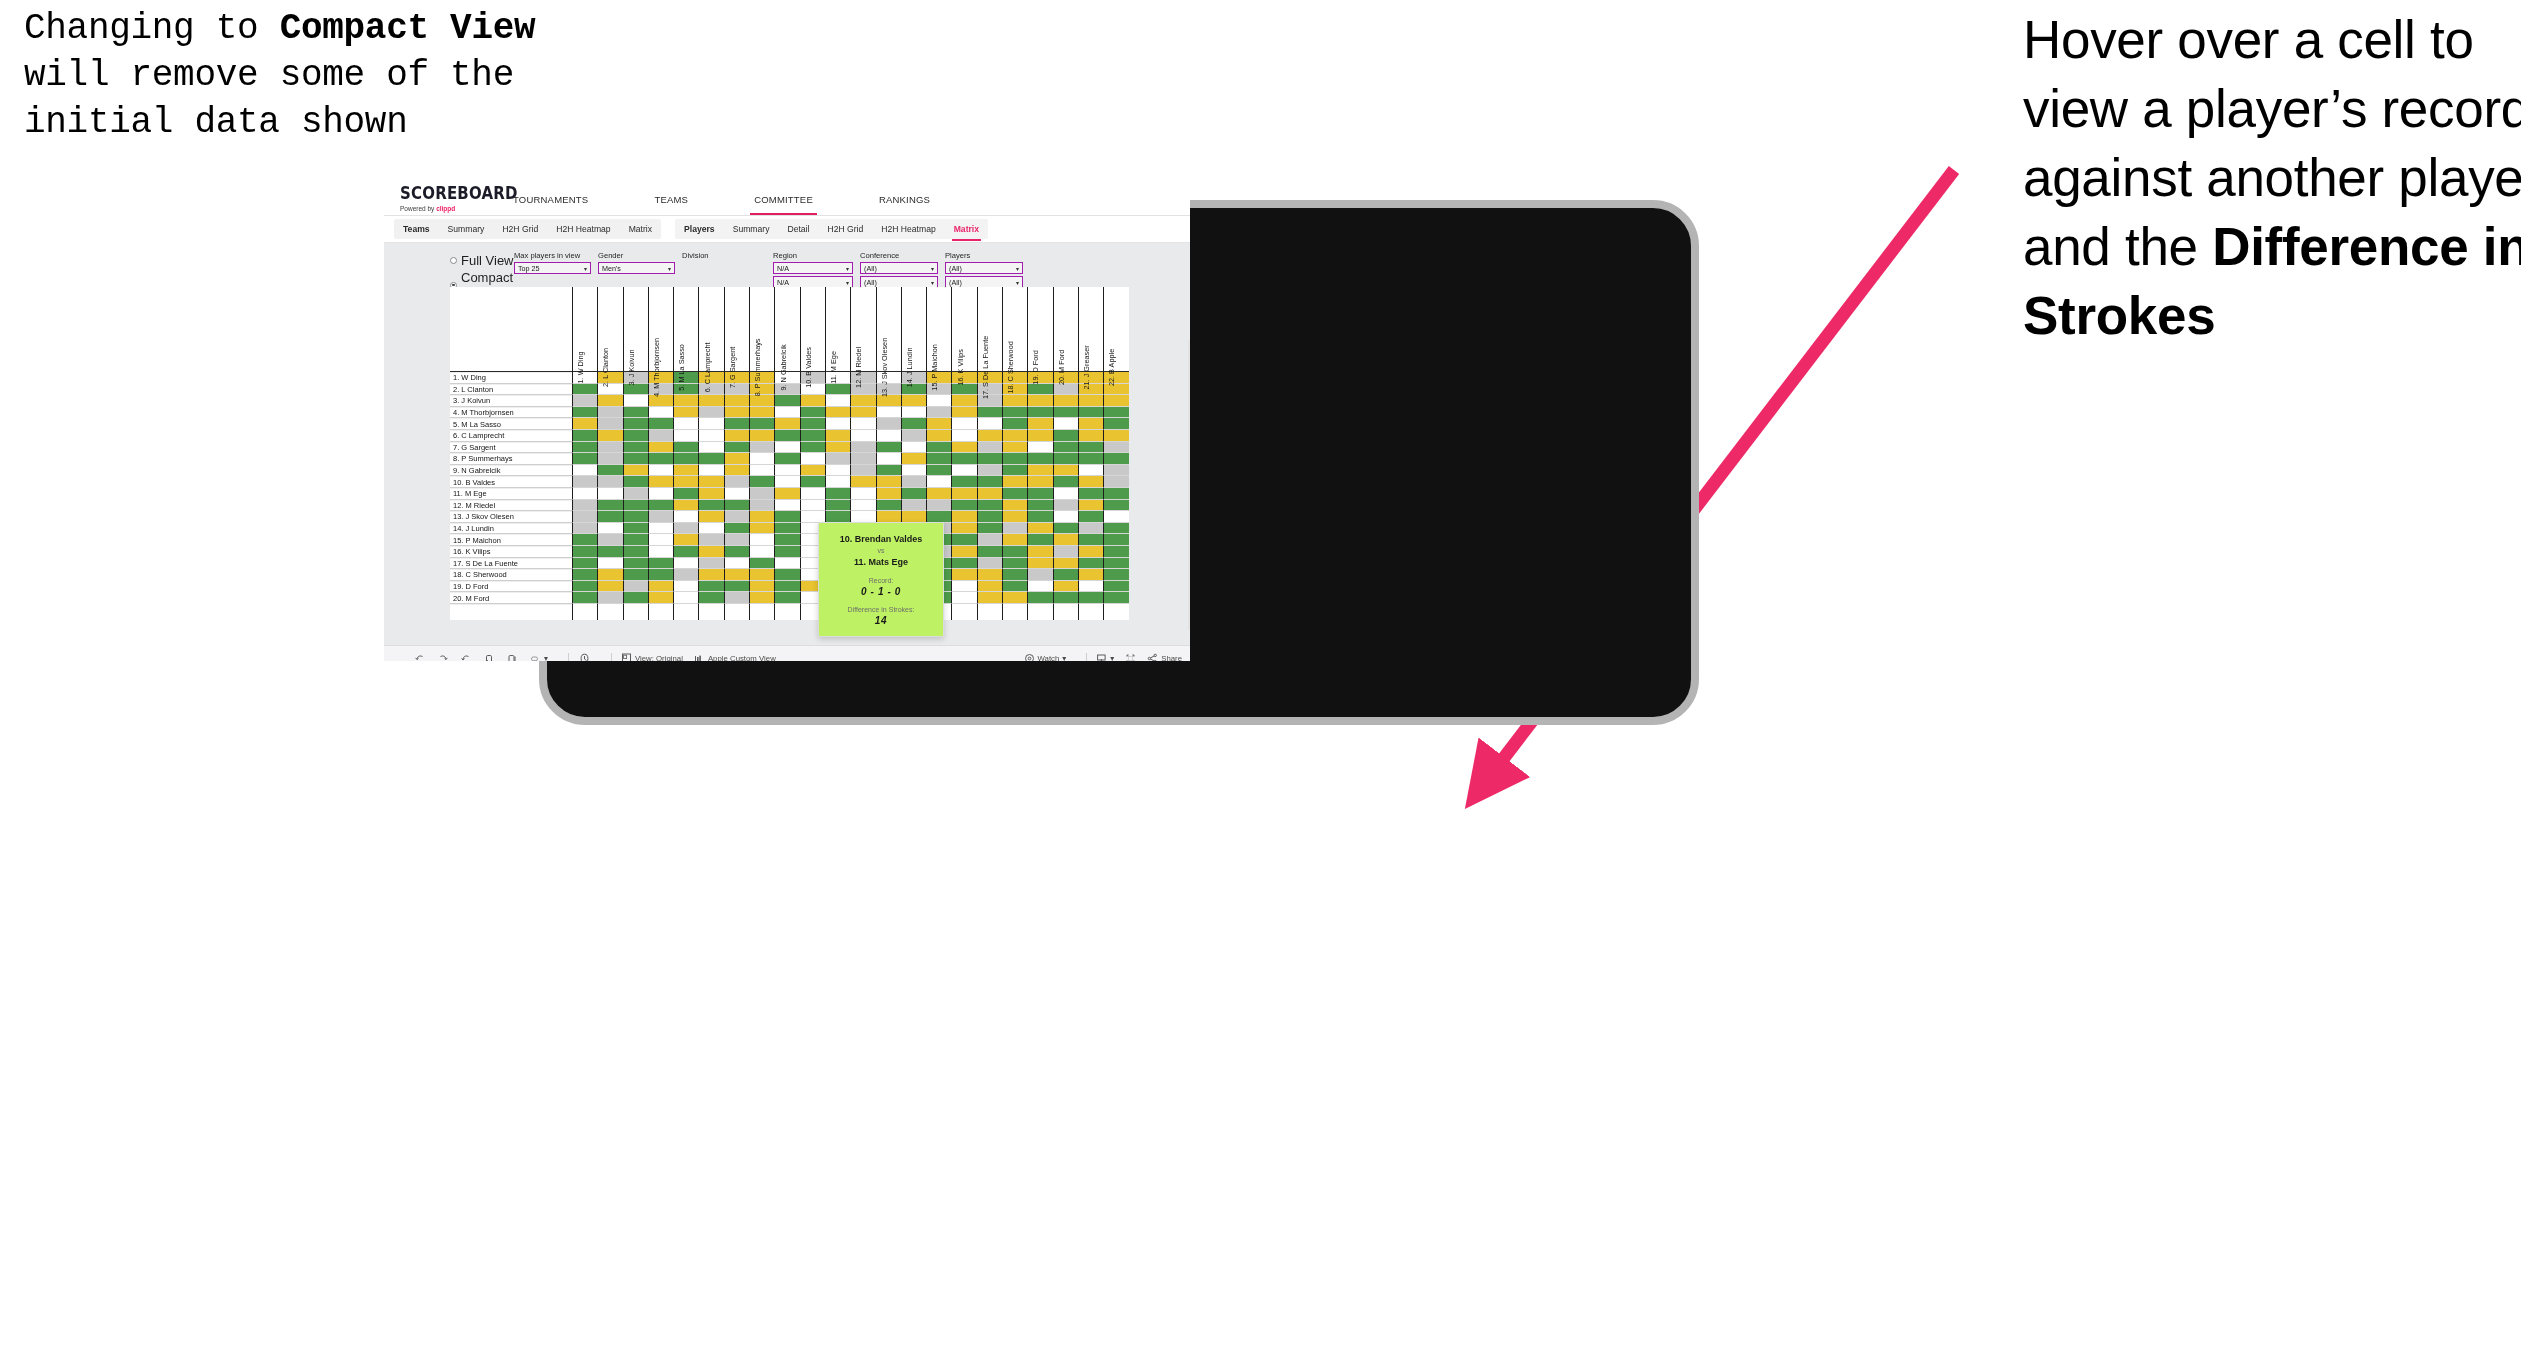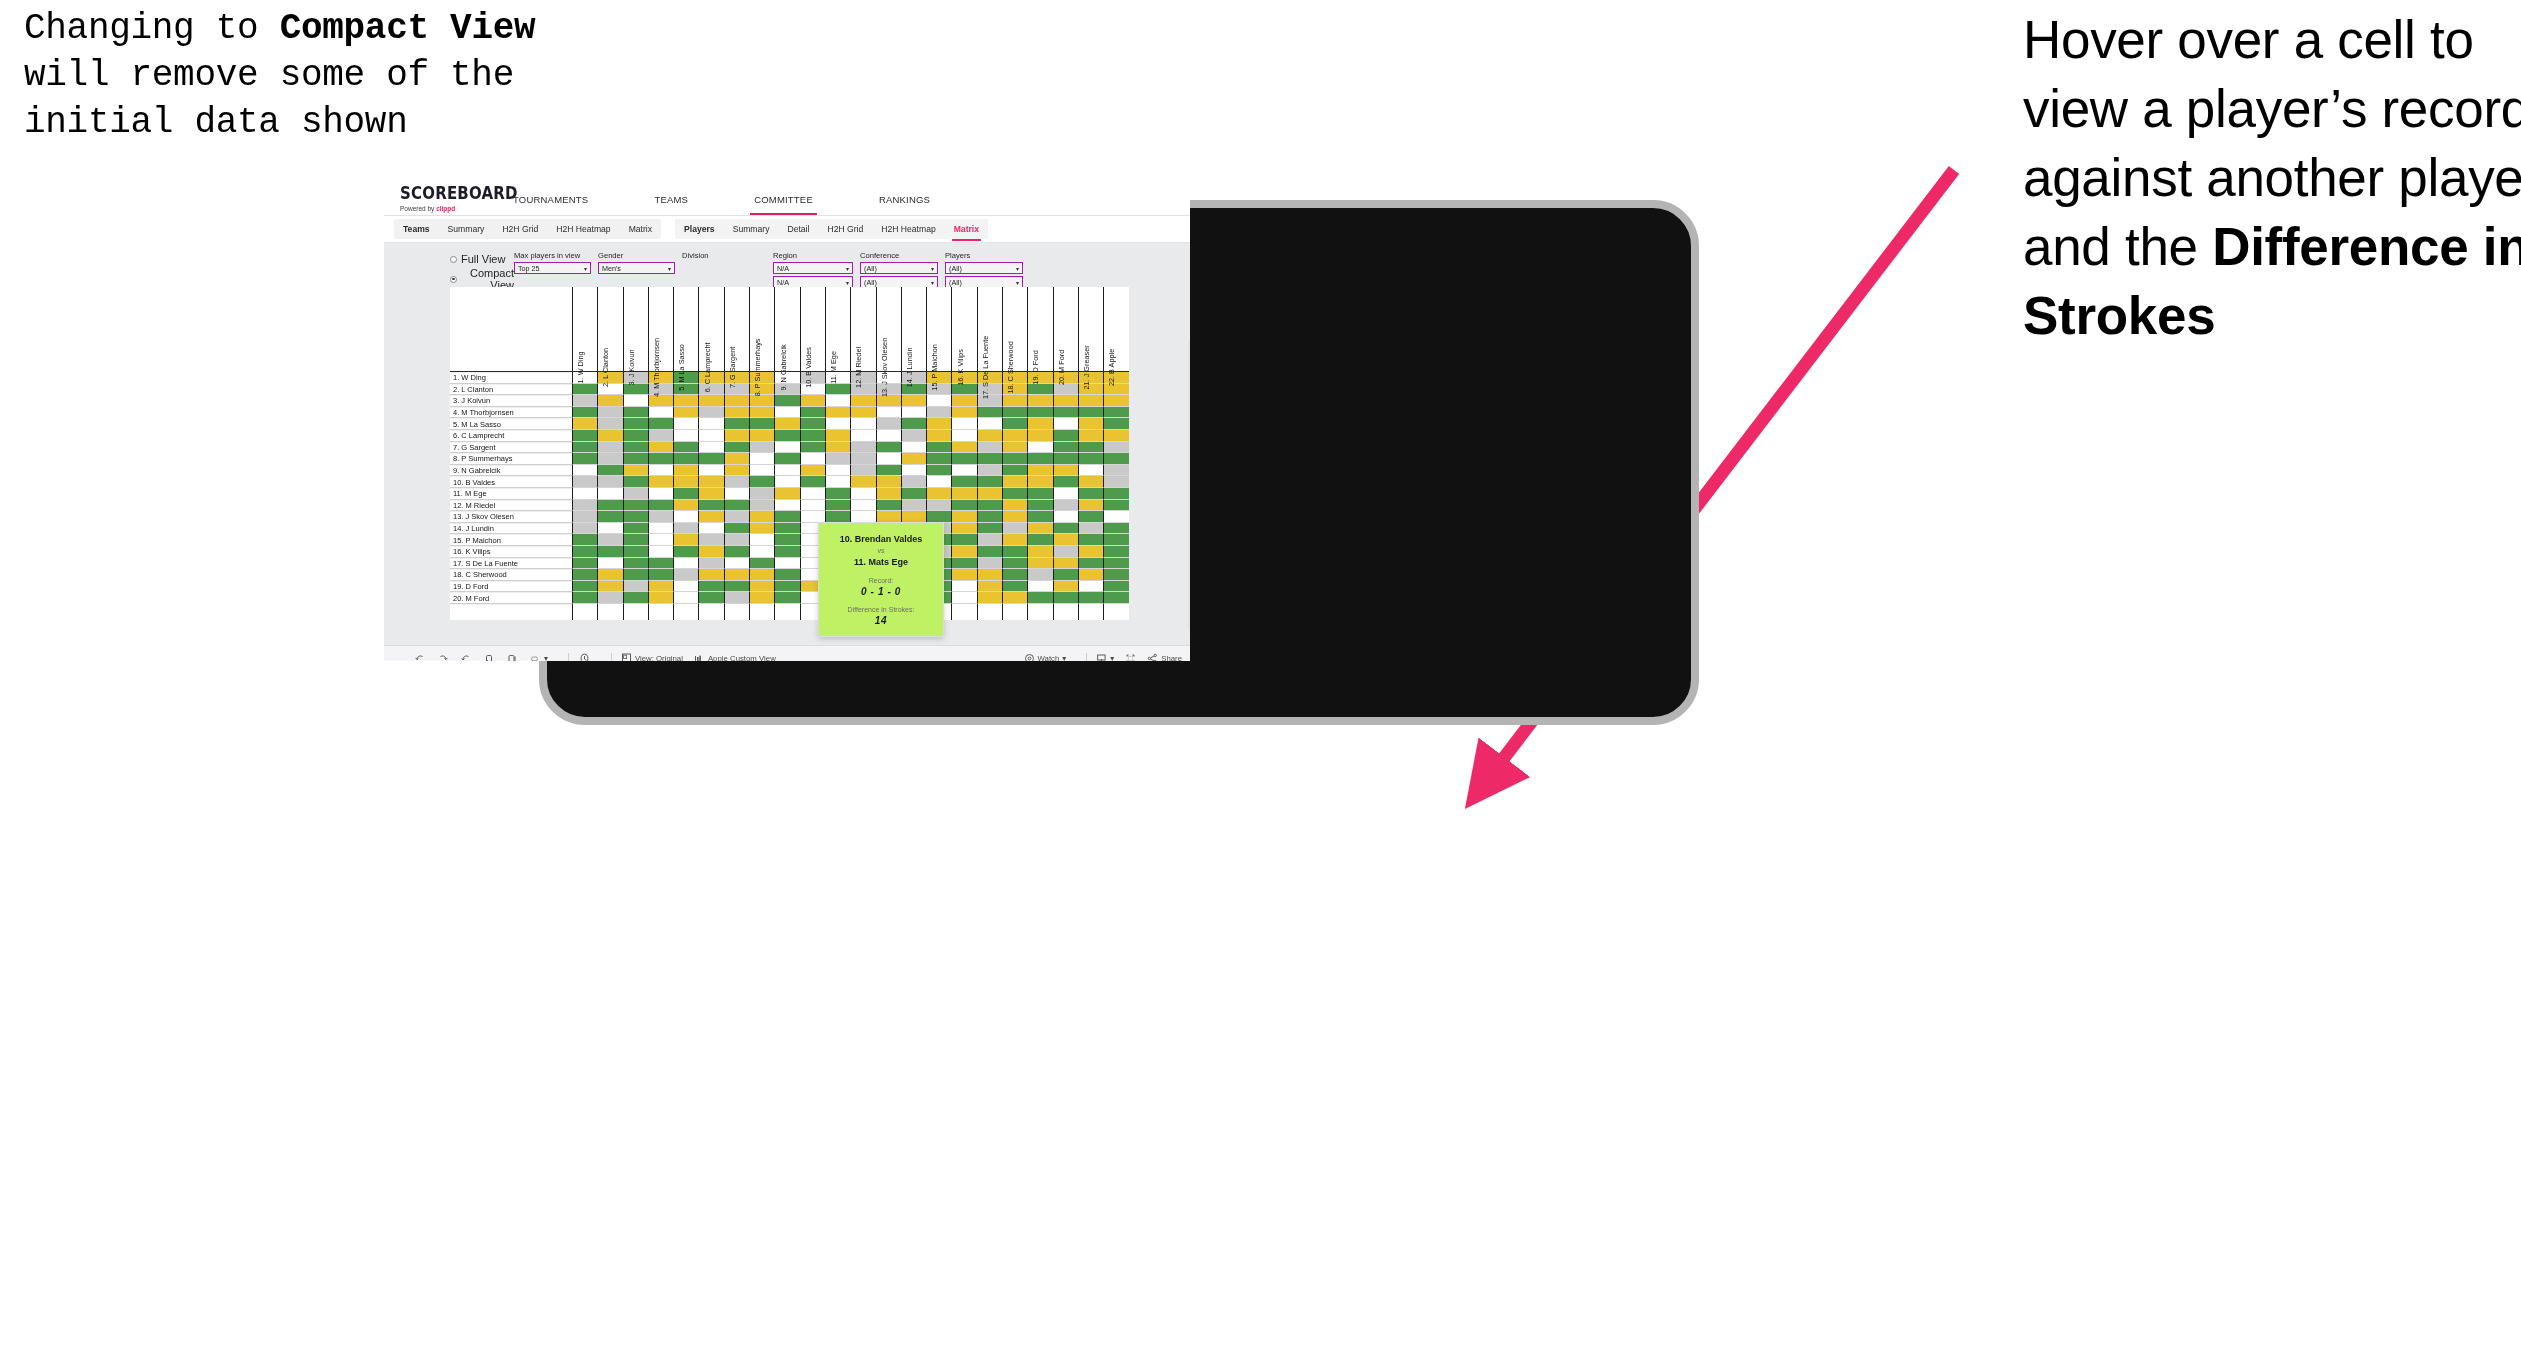--- a/index.html
+++ b/index.html
@@ -89,21 +89,21 @@
   .radios{width:64px;padding-top:2px;}
   .radio-row{display:flex;align-items:center;margin-bottom:2px;}
   .radio{
     width:7px;height:7px;border:1px solid #8a8a8a;border-radius:50%;background:#fff;
     margin-right:4px;position:relative;box-sizing:border-box;flex:none;
   }
   .radio.on::after{
     content:"";position:absolute;left:1.4px;top:1.4px;width:2.6px;height:2.6px;
     background:#3c3c3c;border-radius:50%;
   }
-  .radio-label{font-size:11px;color:#1f1f1f;text-align:right;}
+  .radio-label{font-size:13px;color:#1f1f1f;}
 
   .fgroup{margin-right:7px;}
   .flabel{font-size:7.6px;color:#1f1f1f;margin-bottom:2px;}
   .fselect{
     height:12px;background:#f4f4f4;border:1px solid #a21caf;
     display:flex;align-items:center;justify-content:space-between;
     padding:0 3px;font-size:7.2px;color:#1b1b1b;box-sizing:border-box;
     margin-bottom:2px;
   }
   .fselect .caret{font-size:6px;color:#333;}

